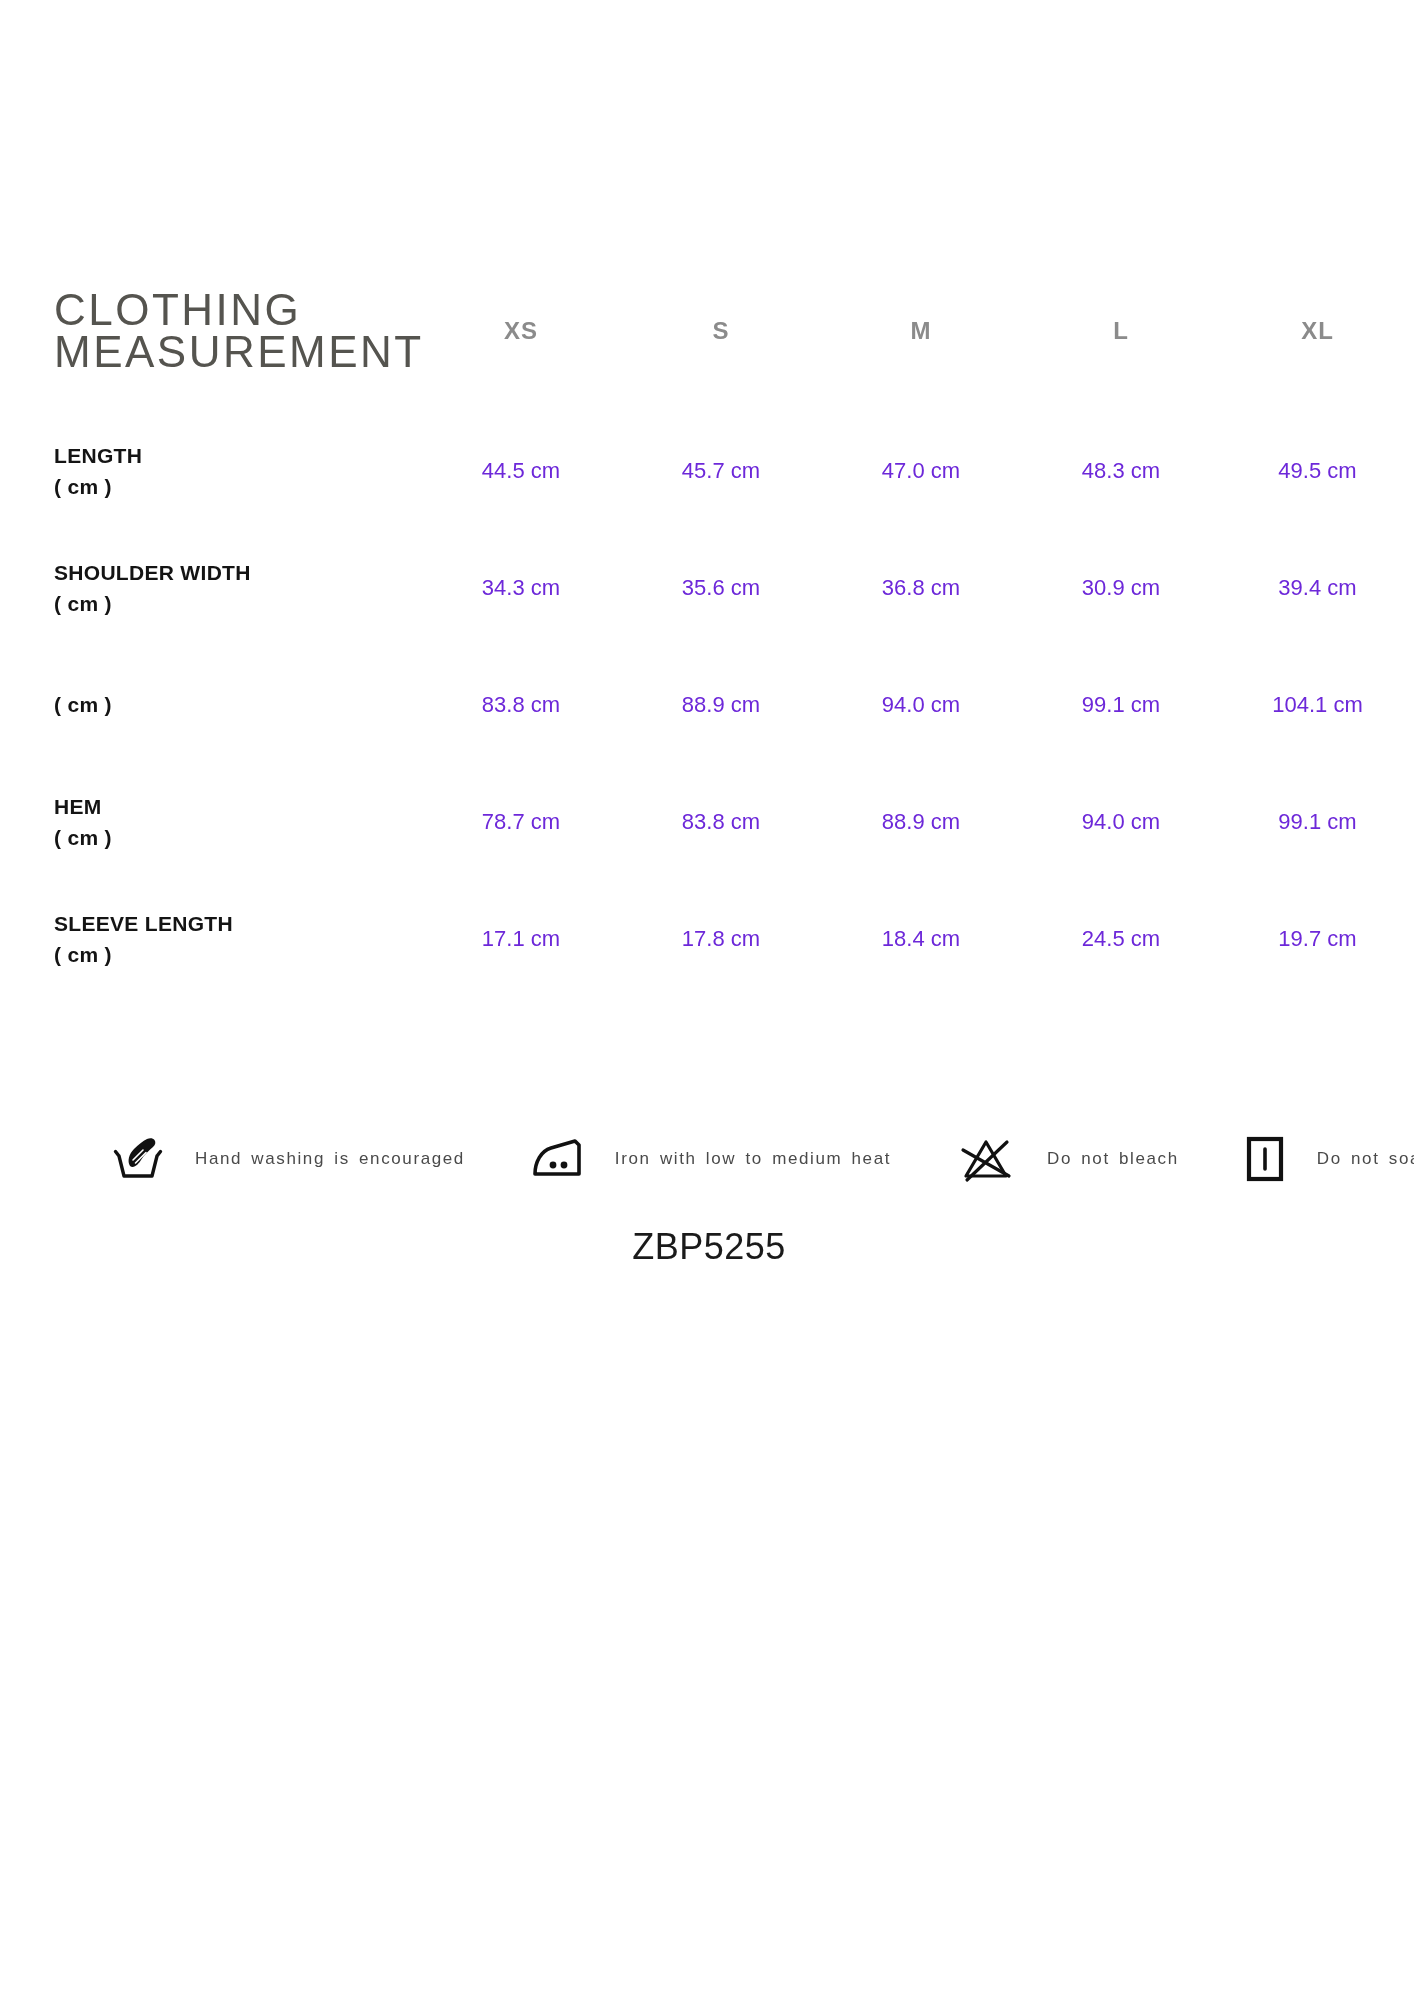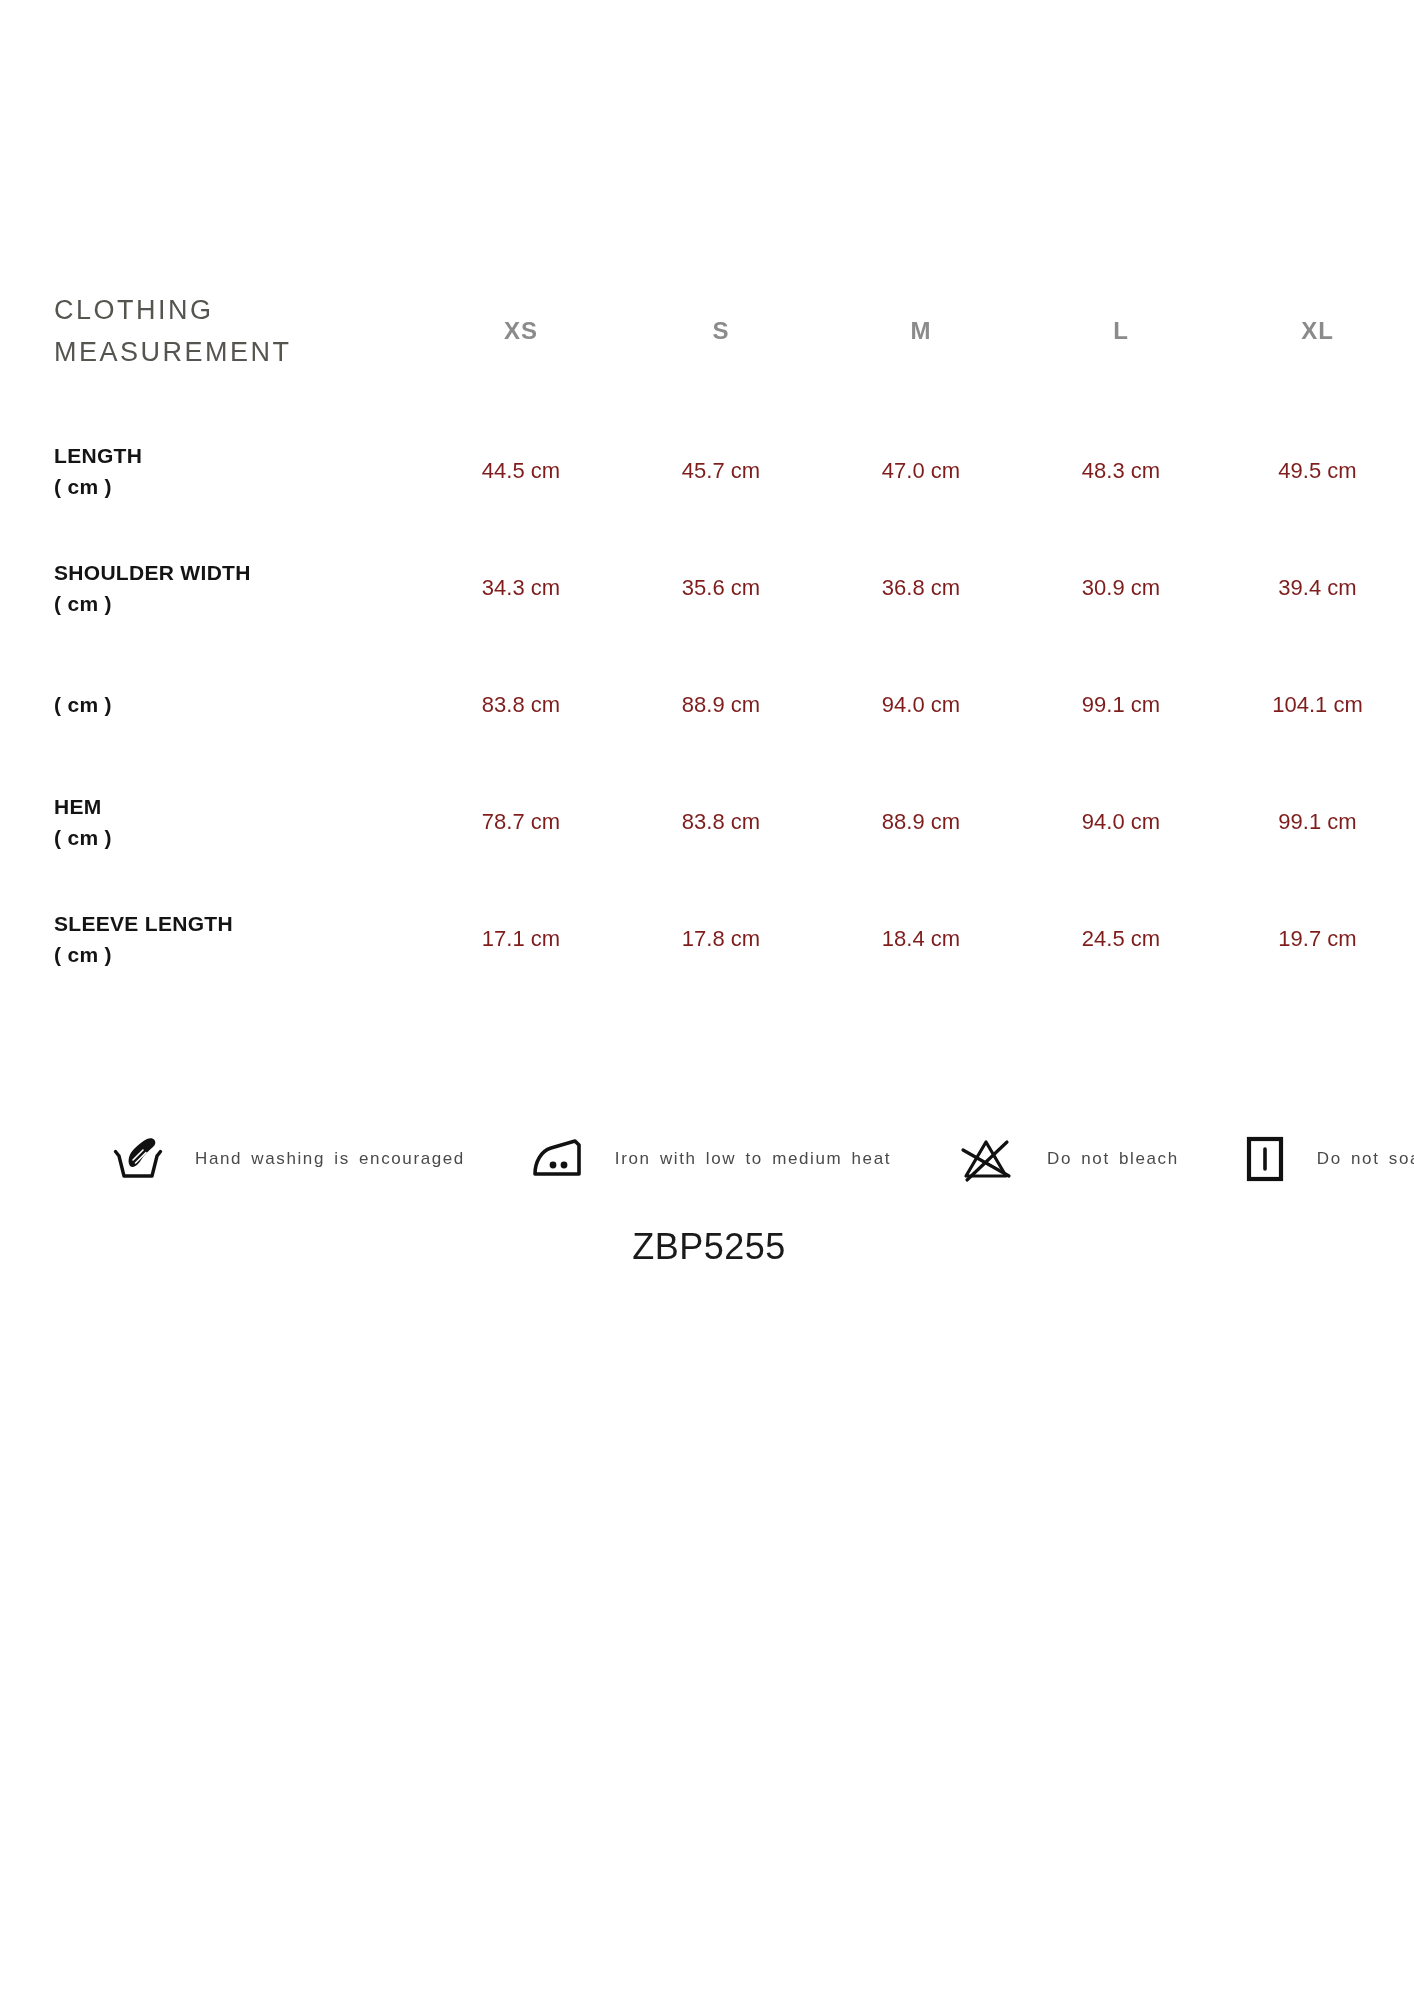--- a/index.html
+++ b/index.html
@@ -16,42 +16,42 @@
     display: grid;
     grid-template-columns: 367px 200px 200px 200px 200px 193px;
     align-items: center;
   }
   .header-row { margin-top: 281px; height: 100px; }
   .data-row { height: 117px; }
   .data-row.first { margin-top: 31px; }
 
   .sheet-title {
     color: #55544f;
-    font-size: 27px;
+    font-size: 44px;
     letter-spacing: 2.5px;
     line-height: 42px;
     font-weight: 400;
   }
   .col-head {
     text-align: center;
     color: #8b8b8b;
     font-size: 24px;
     font-weight: bold;
     letter-spacing: 1px;
   }
   .row-label {
     color: #141414;
     font-size: 21px;
     font-weight: bold;
     line-height: 31px;
     letter-spacing: 0.3px;
   }
   .cell-value {
     text-align: center;
-    color: #7f1d1d;
+    color: #6d28d9;
     font-size: 22px;
     font-weight: 400;
   }
 
   
   .care-row {
     margin-top: 131px;
     padding-left: 59px;
     display: flex;
     align-items: center;

